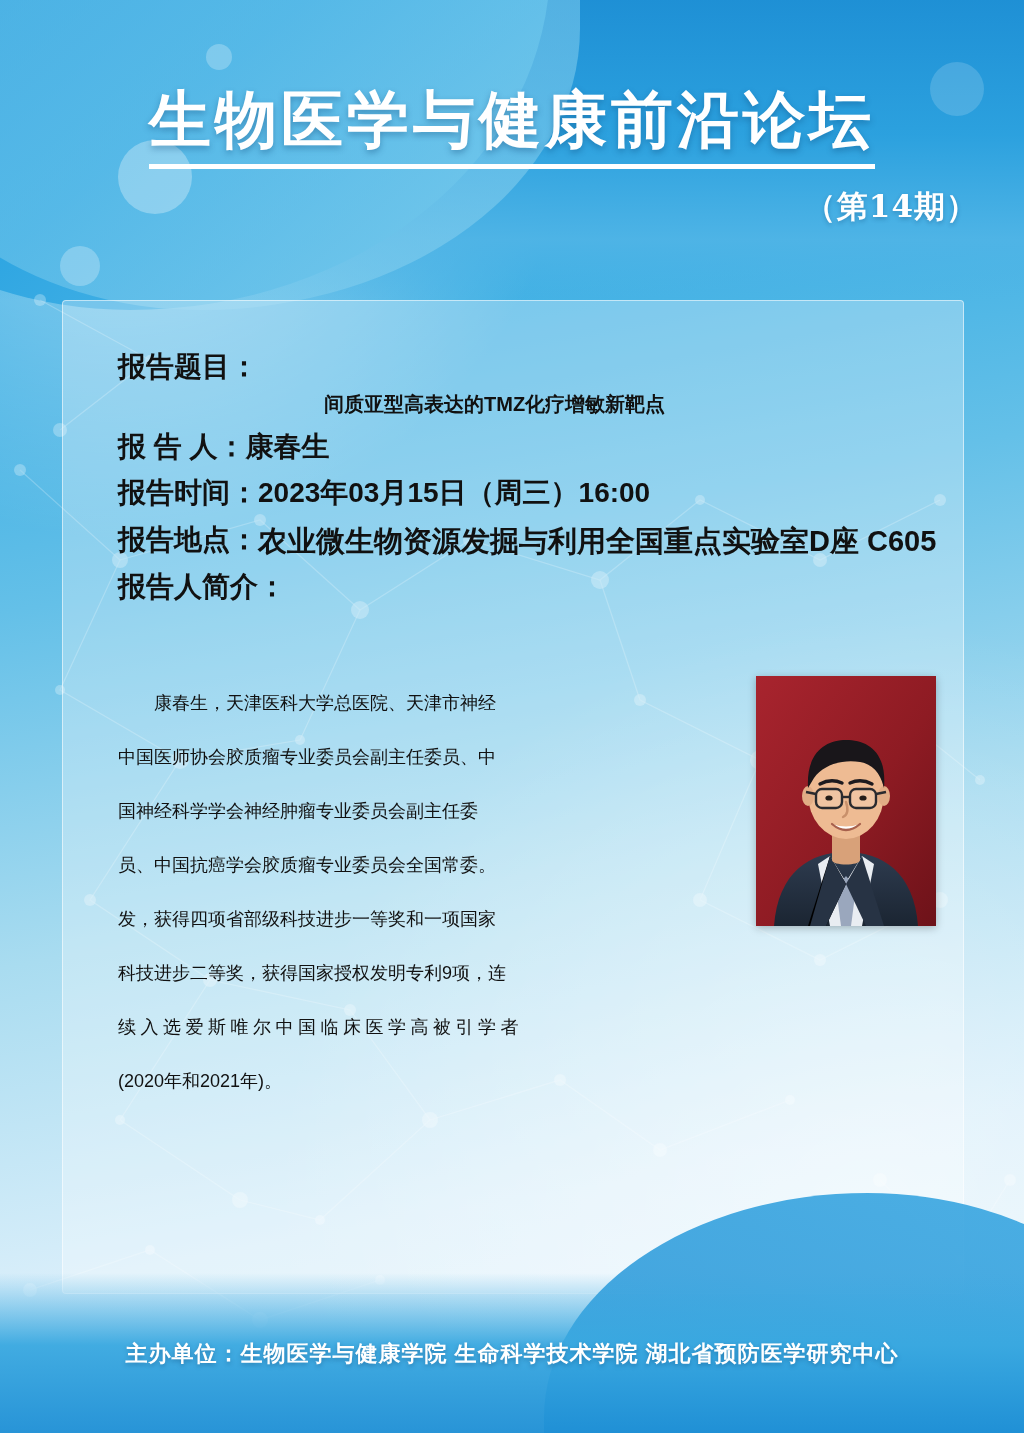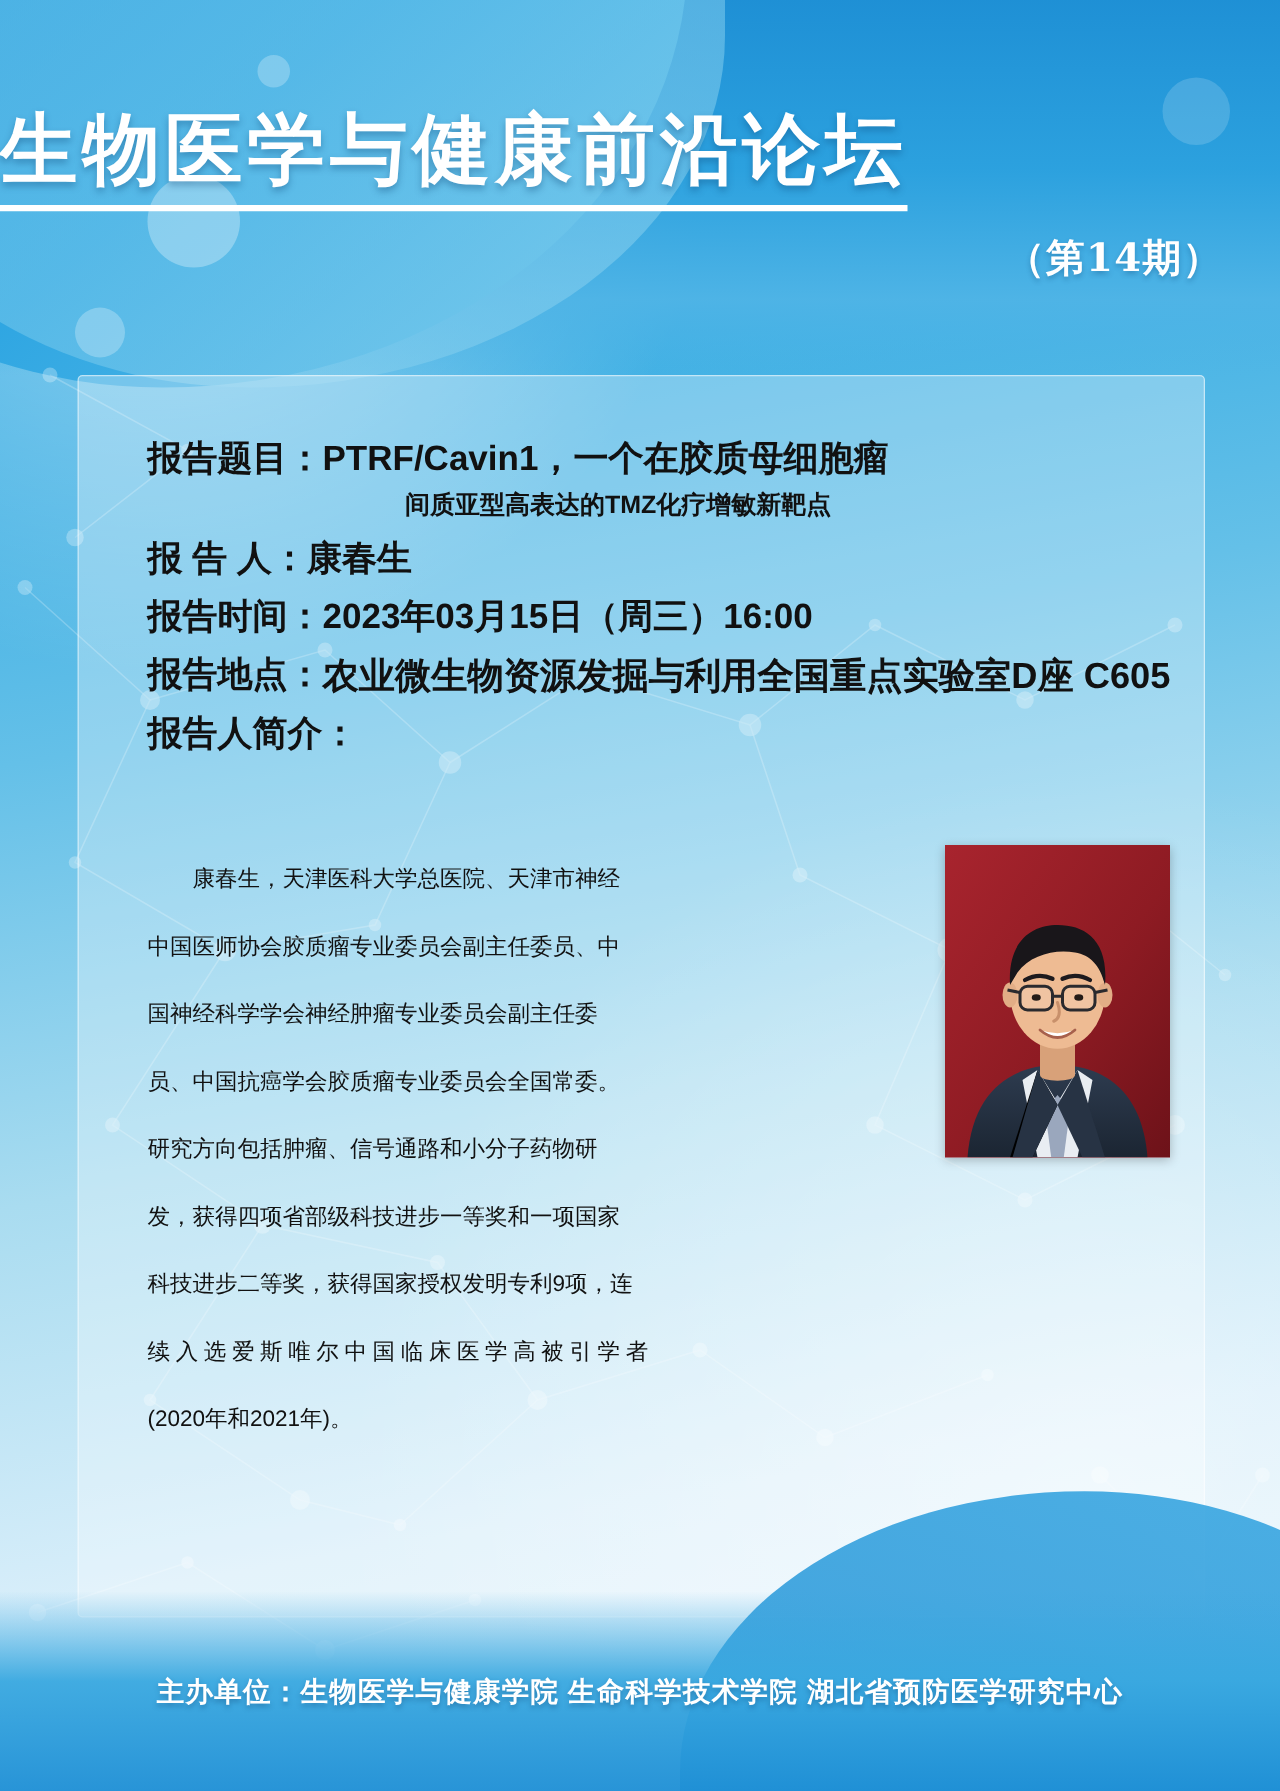--- a/index.html
+++ b/index.html
@@ -39,21 +39,21 @@
   .b1{left:118px;top:140px;width:74px;height:74px;background:rgba(255,255,255,.30);}
   .b2{left:60px;top:246px;width:40px;height:40px;background:rgba(255,255,255,.26);}
   .b3{left:206px;top:44px;width:26px;height:26px;background:rgba(255,255,255,.25);}
   .b4{left:930px;top:62px;width:54px;height:54px;background:rgba(255,255,255,.16);}
 
   
   .net{position:absolute;inset:0;width:1024px;height:1433px;opacity:.5;}
 
   
   .title-wrap{
-    position:absolute;left:0;top:86px;width:1024px;
+    position:absolute;left:0;top:86px;width:1024px;text-align:center;
   }
   .title{
     display:inline-block;
     font-family:"DejaVu Sans","Liberation Sans",sans-serif;
     font-weight:700;
     font-size:62px;letter-spacing:4px;
     color:#ffffff;
     text-shadow:0 3px 6px rgba(10,60,110,.35);
     padding-bottom:10px;
     border-bottom:5px solid #ffffff;
@@ -207,21 +207,20 @@
     <div class="title">生物医学与健康前沿论坛</div>
   </div>
   <div class="issue">（第14期）</div>
 
   <div class="card"></div>
 
   <div class="info">
 
     <div class="row">
       <span class="lbl">报告题目：</span>
-      <span class="val">PTRF/Cavin1，一个在胶质母细胞瘤</span>
     </div>
     <div class="title-line2">间质亚型高表达的TMZ化疗增敏新靶点</div>
 
     <div class="row">
       <span class="lbl">报  告  人：</span>
       <span class="val">康春生</span>
     </div>
 
     <div class="row">
       <span class="lbl">报告时间：</span>
@@ -234,21 +233,20 @@
     </div>
 
     <div class="bio-head">报告人简介：</div>
   </div>
 
   <div class="bio">
     <span class="l">康春生，天津医科大学总医院、天津市神经</span>
     <span class="l j">中国医师协会胶质瘤专业委员会副主任委员、中</span>
     <span class="l j">国神经科学学会神经肿瘤专业委员会副主任委</span>
     <span class="l j">员、中国抗癌学会胶质瘤专业委员会全国常委。</span>
-    <span class="l j">研究方向包括肿瘤、信号通路和小分子药物研</span>
     <span class="l j">发，获得四项省部级科技进步一等奖和一项国家</span>
     <span class="l j">科技进步二等奖，获得国家授权发明专利9项，连</span>
     <span class="l j spread">续入选爱斯唯尔中国临床医学高被引学者</span>
     <span class="l j">(2020年和2021年)。</span>
   </div>
 
   <div class="portrait">
     <svg class="p-svg" viewBox="0 0 180 250">
       <defs>
         <linearGradient id="bgGrad" x1="0" y1="0" x2="1" y2="1">

